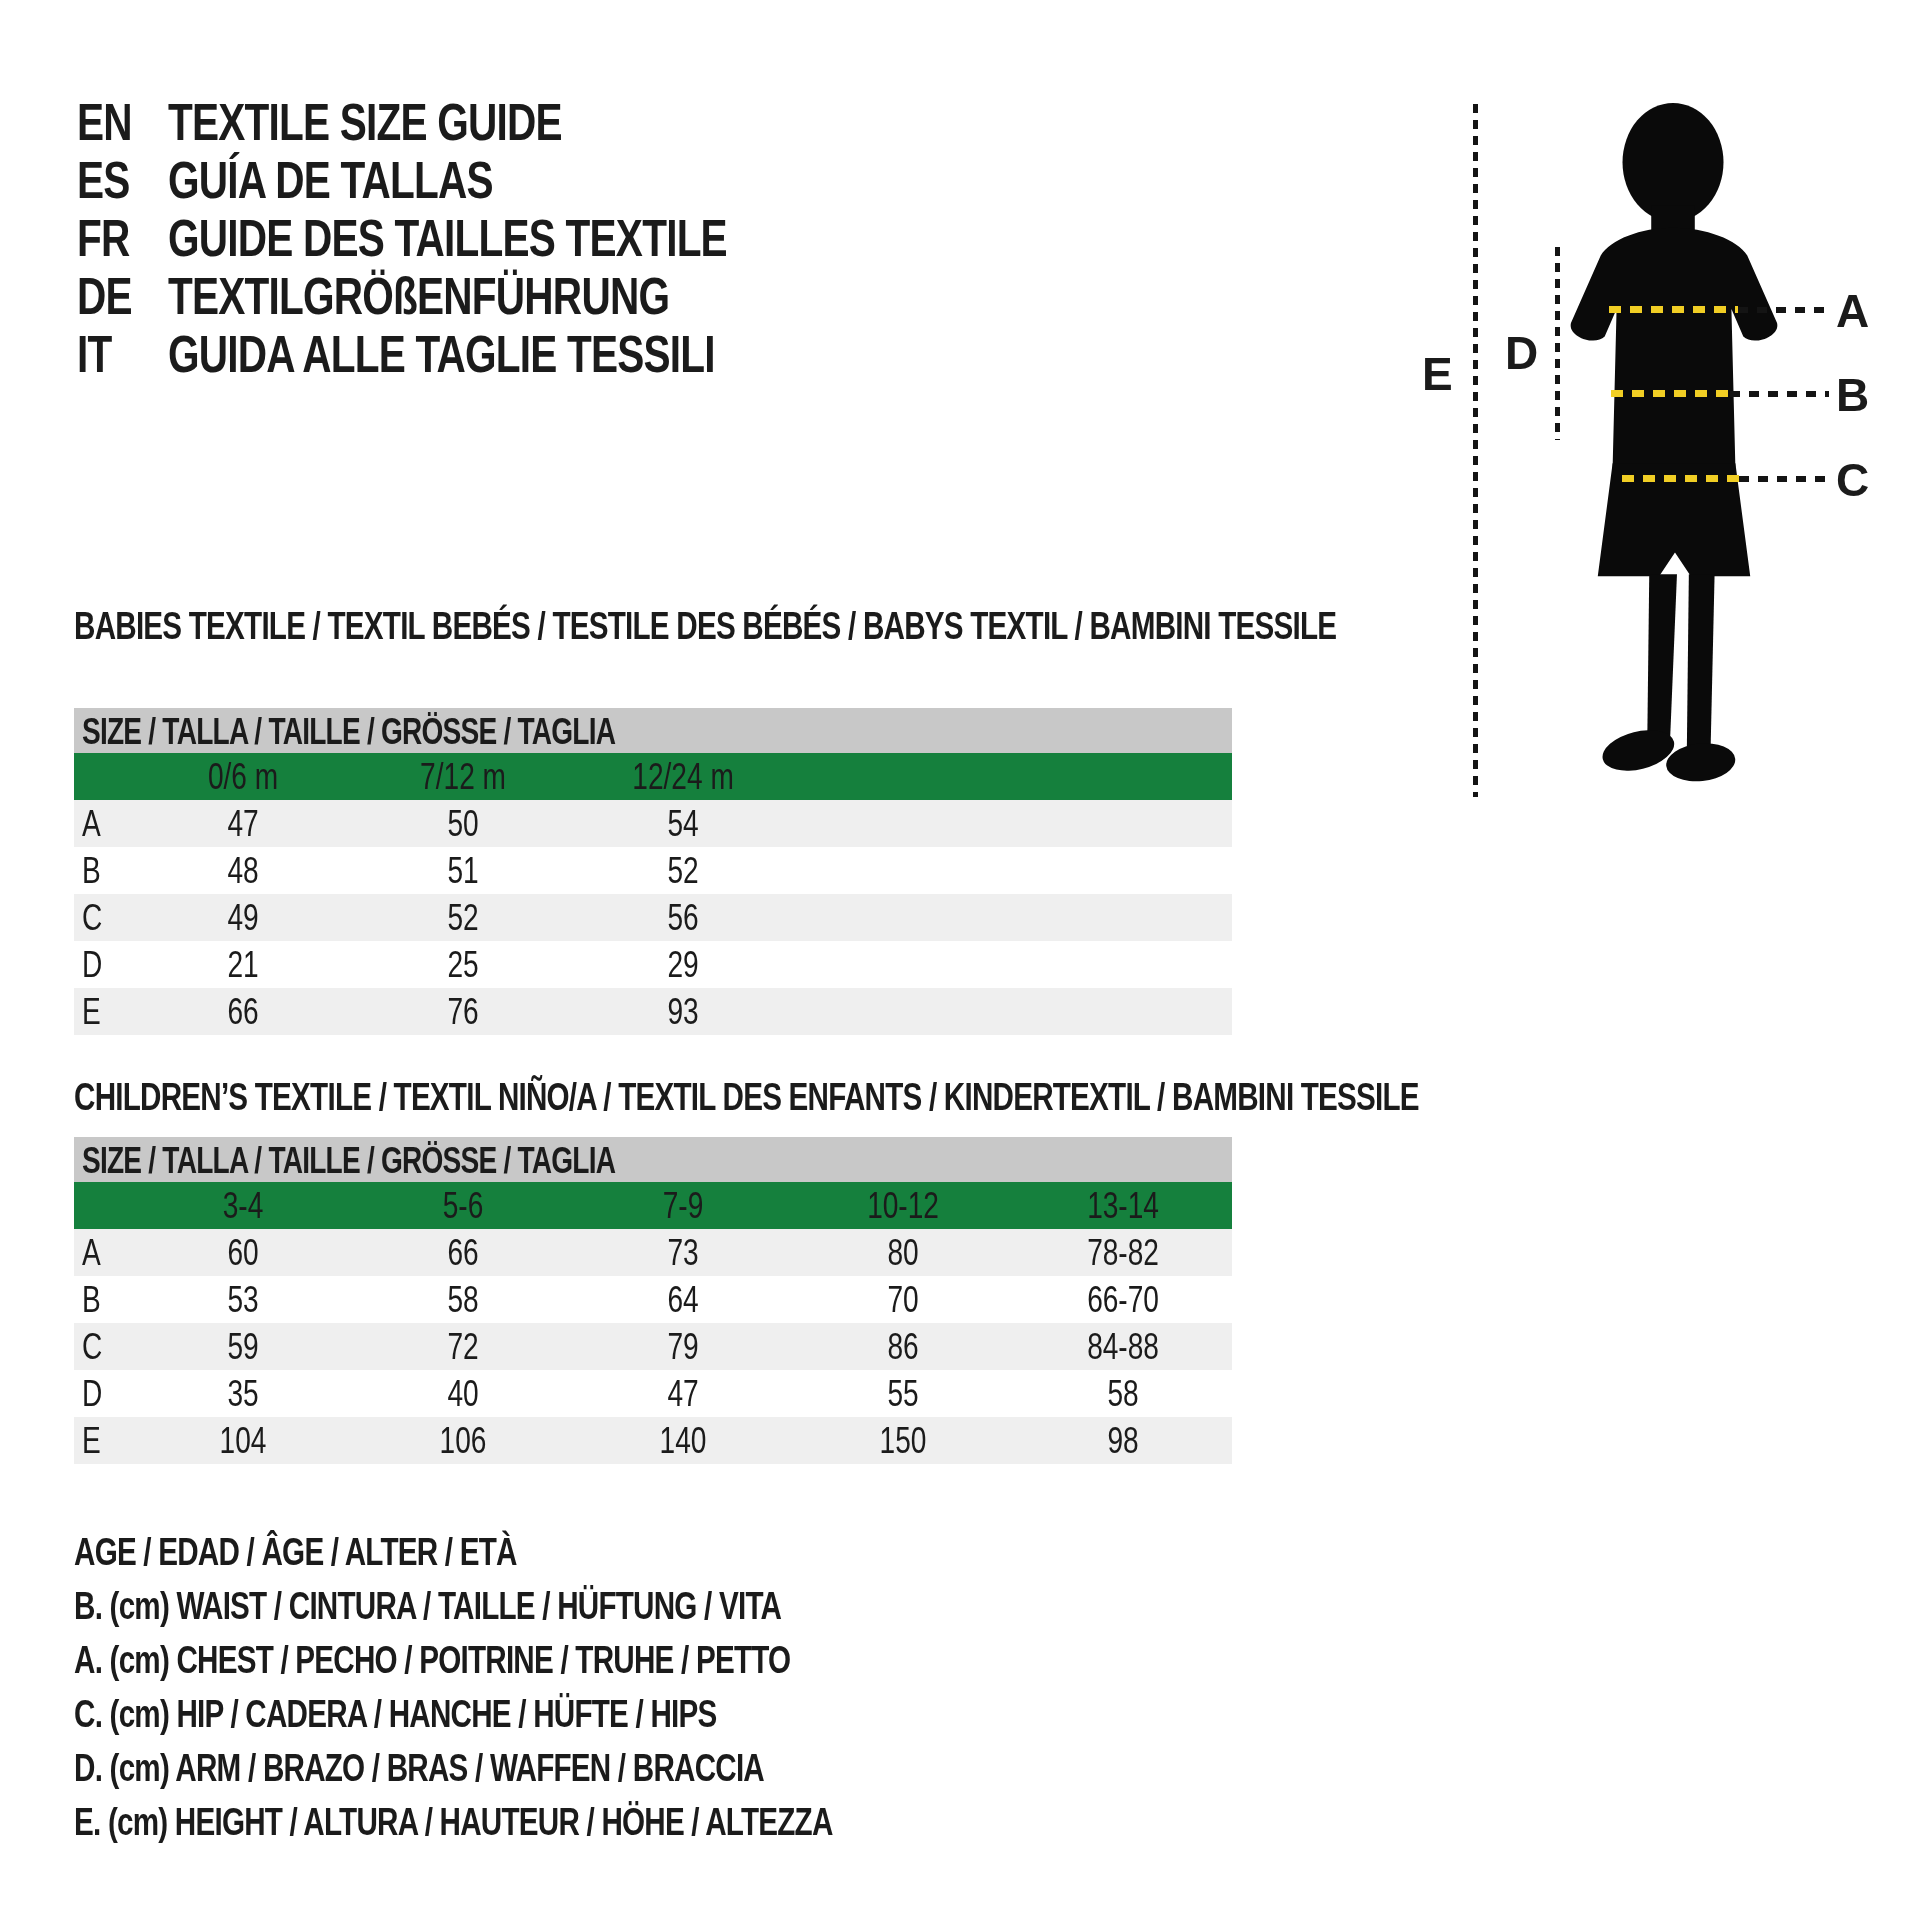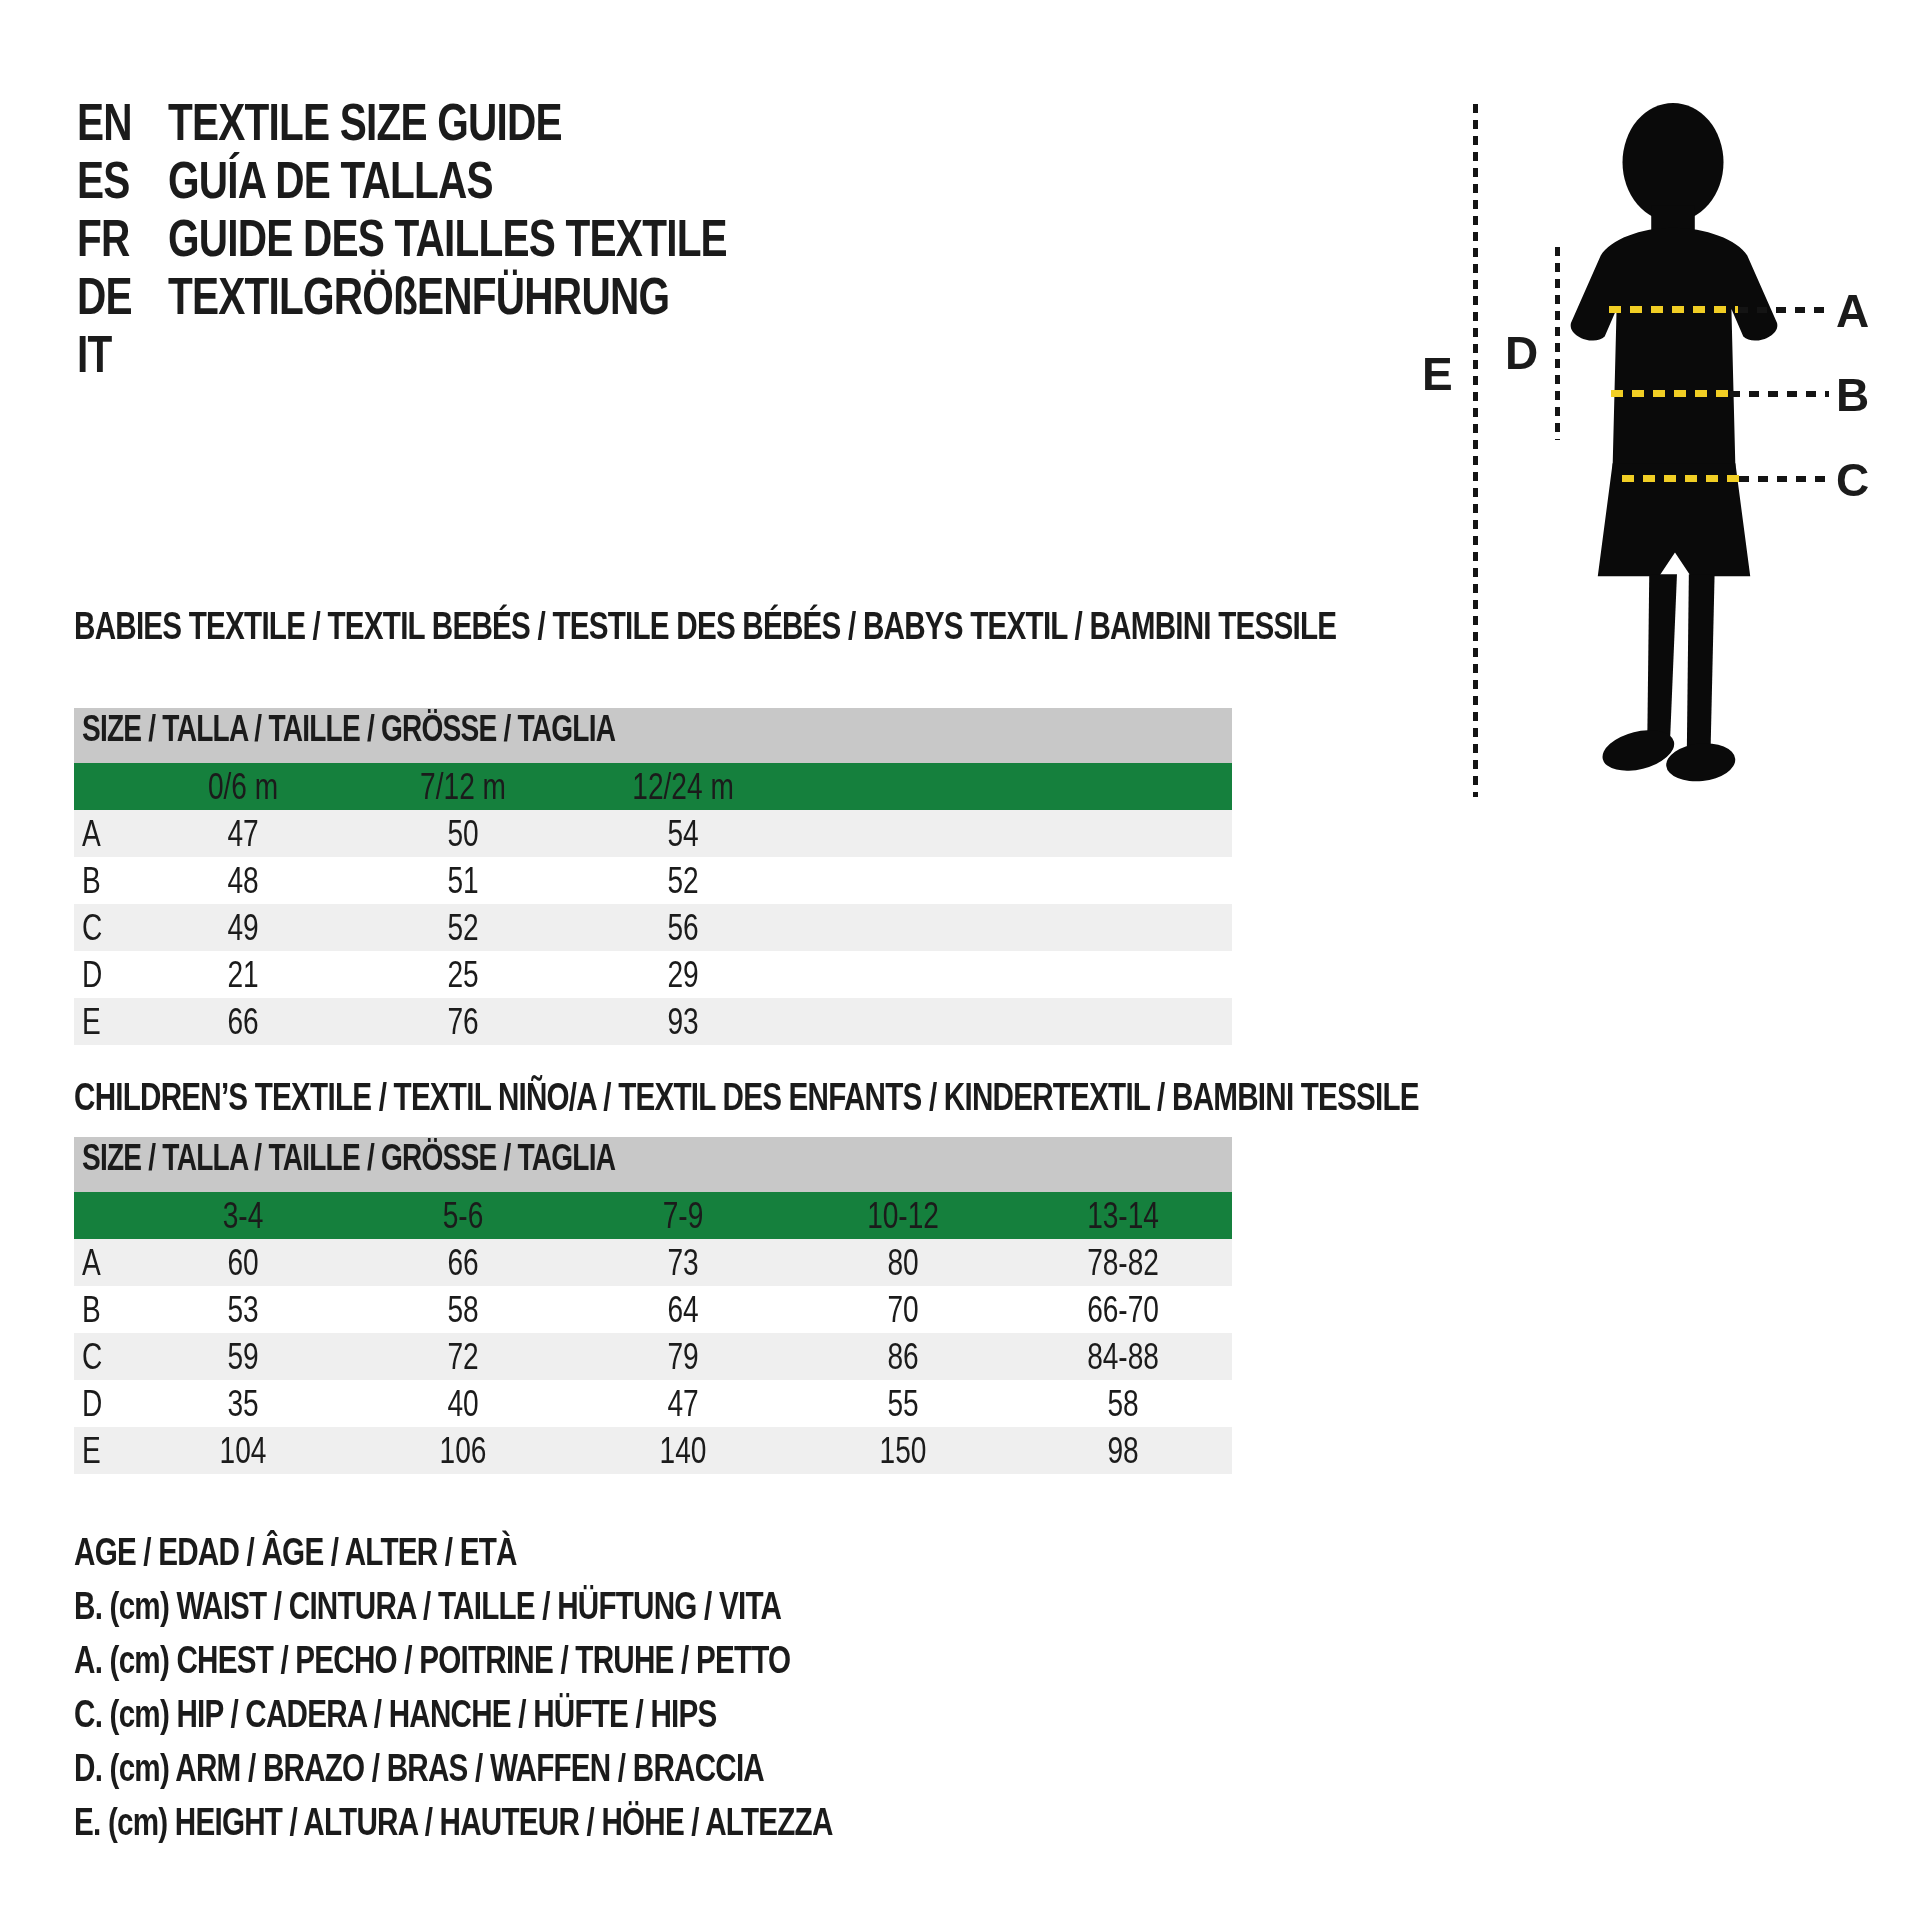--- a/index.html
+++ b/index.html
@@ -22,21 +22,21 @@
   .d-line{left:149px;top:188px;height:193px;}
   .figure-svg{position:absolute;left:149px;top:40px;width:238px;height:693px;}
   .hmeasure{position:absolute;height:7px;}
   .dash-y{position:absolute;top:0;height:7px;background:repeating-linear-gradient(90deg,#f1ce24 0 12px,transparent 12px 21px);}
   .dash-b{position:absolute;top:1px;height:6px;background:repeating-linear-gradient(90deg,#141414 0 10px,transparent 10px 19px);}
   .fig-label{position:absolute;font-size:46px;font-weight:700;letter-spacing:-1px;}
 
   
   .section-title{position:absolute;left:74px;font-size:38px;font-weight:700;letter-spacing:-1px;line-height:44px;}
   .size-table{position:absolute;left:74px;width:1158px;}
-  .size-bar{height:55px;background:#c8c8c8;display:flex;align-items:flex-start;padding-left:8px;box-sizing:border-box;
+  .size-bar{height:45px;background:#c8c8c8;display:flex;align-items:flex-end;padding-left:8px;box-sizing:border-box;
             font-size:36px;font-weight:700;letter-spacing:-1px;}
   .grid-row{display:grid;grid-template-columns:59px repeat(5,220px);height:47px;}
   .grid-row .cell{display:flex;align-items:center;justify-content:center;font-size:36px;font-weight:400;}
   .grid-row .letter{justify-content:flex-start;padding-left:8px;}
   .rows .grid-row:nth-child(odd){background:#efefef;}
   .head-row{background:#15803d;}
 
   
   .legend{position:absolute;left:74px;top:1525px;}
   .legend .legend-line{line-height:54px;font-size:38px;font-weight:700;letter-spacing:-1px;}
@@ -58,20 +58,21 @@
     <div class="lang-row">
       <span class="code"><span class="t">FR</span></span>
       <span class="label"><span class="t">GUIDE DES TAILLES TEXTILE</span></span>
     </div>
     <div class="lang-row">
       <span class="code"><span class="t">DE</span></span>
       <span class="label"><span class="t">TEXTILGRÖßENFÜHRUNG</span></span>
     </div>
     <div class="lang-row">
       <span class="code"><span class="t">IT</span></span>
+      <span class="label"><span class="t">GUIDA ALLE TAGLIE TESSILI</span></span>
     </div>
   </div>
 
   <div class="figure-panel">
     <div class="vline e-line"></div>
     <div class="vline d-line"></div>
 
     <svg class="figure-svg" viewBox="0 0 240 700" xmlns="http://www.w3.org/2000/svg">
       <g fill="#0a0a0a">
         <ellipse cx="119" cy="64" rx="51" ry="60"></ellipse>

